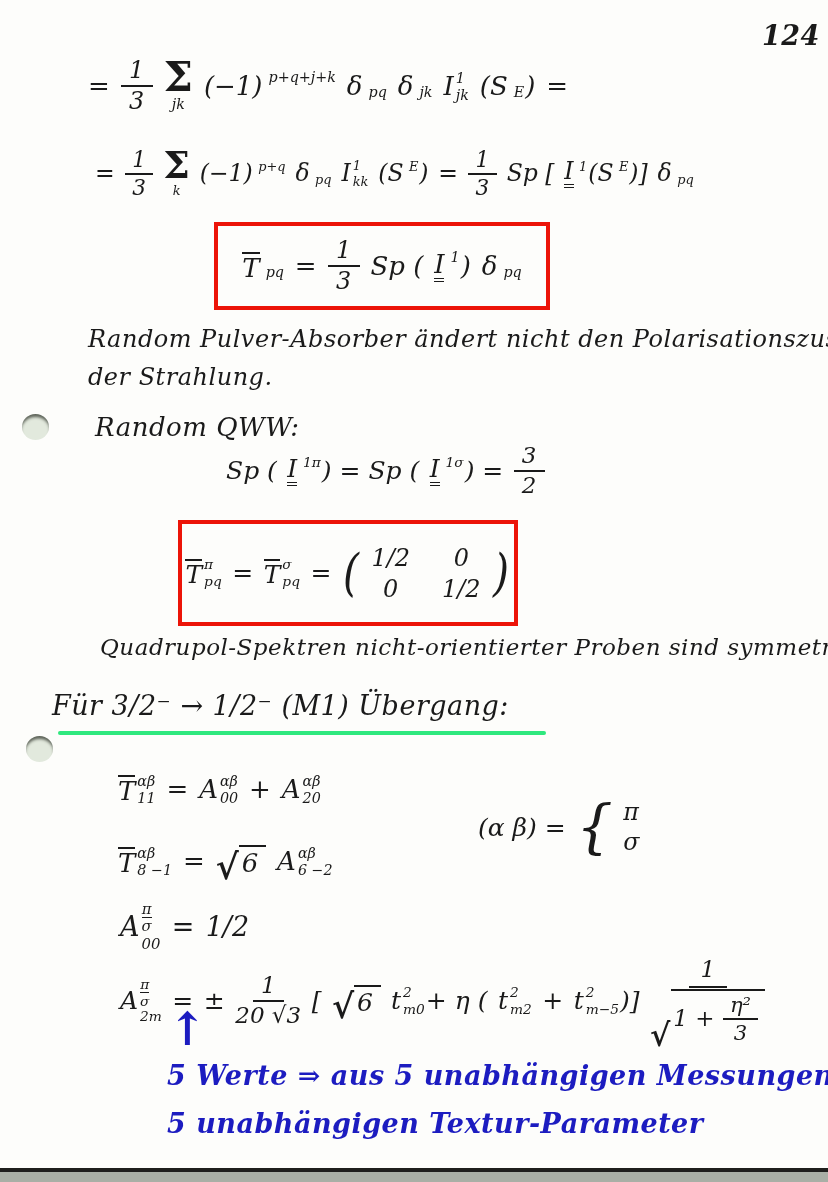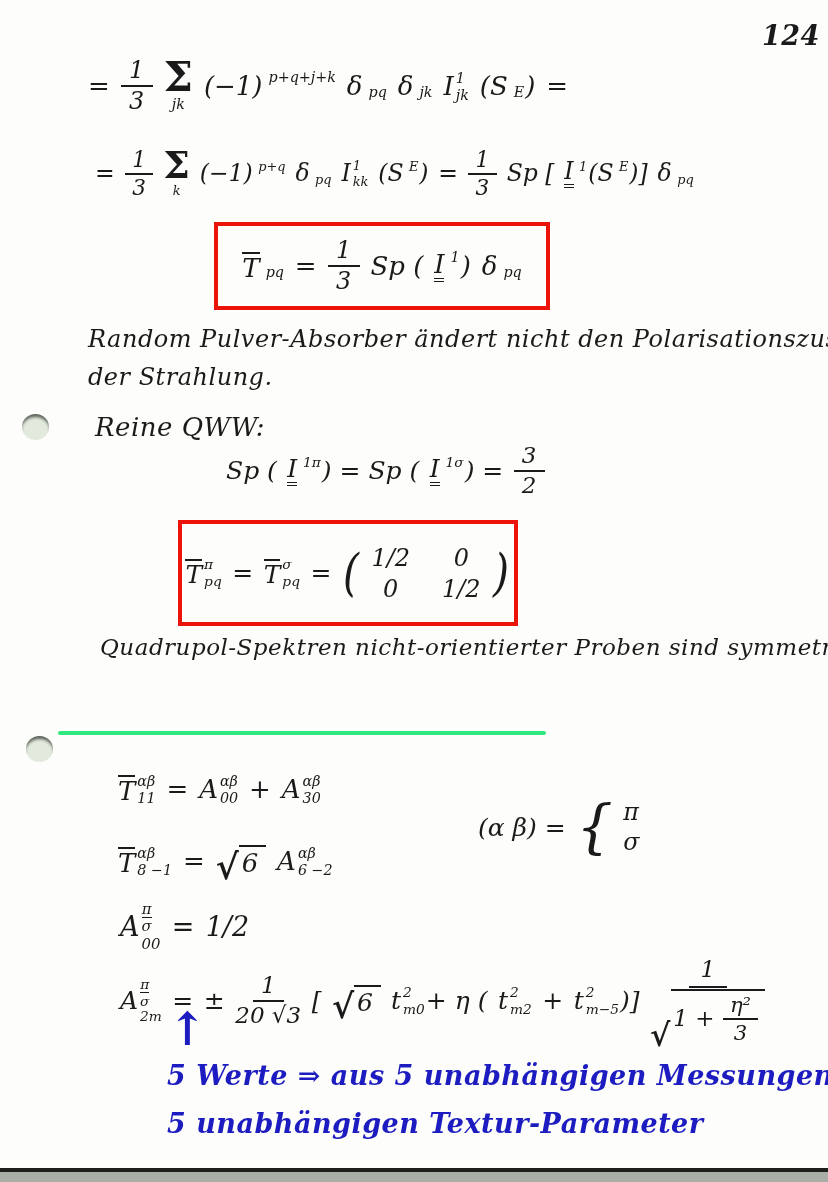--- a/index.html
+++ b/index.html
@@ -141,21 +141,21 @@
         <span>δ</span>
         <span class="sub">pq</span>
       </div>
   </div>
 
   <div class="abs handtext" style="left:88px; top:320px; font-size:24px; line-height:38px;">
     <div>Random Pulver-Absorber ändert nicht den Polarisationszustand</div>
     <div>der Strahlung.</div>
   </div>
 
-  <div class="abs handtext" style="left:95px; top:412px; font-size:26px;">Reine QWW:</div>
+  <div class="abs handtext" style="left:95px; top:412px; font-size:26px;">Random QWW:</div>
 
   <div class="abs eq" style="left:226px; top:446px; height:50px; font-size:25px;">
       <span>Sp (</span>
       <span class="dul">I</span>
       <span class="sup">1π</span>
       <span class="tt">) = Sp (</span>
       <span class="dul">I</span>
       <span class="sup">1σ</span>
       <span class="tt">) =</span>
       <span class="frac">
@@ -188,20 +188,21 @@
       <span>1/2</span>
       <span>0</span>
       <span>0</span>
       <span>1/2</span>
     </div>
     <span class="paren">)</span>
   </div>
 
   <div class="abs handtext" style="left:100px; top:634px; font-size:23px;">Quadrupol-Spektren nicht-orientierter Proben sind symmetrisch</div>
 
+  <div class="abs handtext" style="left:52px; top:690px; font-size:27px;">Für  3/2⁻ → 1/2⁻    (M1)  Übergang:</div>
 
   <div class="abs greenline" style="left:58px; top:731px; width:488px;"></div>
 
   <div class="abs hole" style="left:22px; top:414px;"></div>
   <div class="abs hole" style="left:26px; top:736px;"></div>
 
   <div class="abs eq" style="left:118px; top:762px; height:54px; font-size:26px;">
       <span class="ss">
         <span class="ovl">T</span>
         <span class="stk">
@@ -215,21 +216,21 @@
         <span class="stk">
           <span>αβ</span>
           <span>00</span>
         </span>
       </span>
       <span>+</span>
       <span class="ss">
         <span>A</span>
         <span class="stk">
           <span>αβ</span>
-          <span>30</span>
+          <span>20</span>
         </span>
       </span>
     </div>
 
   <div class="abs eq" style="left:478px; top:796px; height:64px; font-size:25px;">
       <span>(α β)  =</span>
       <span class="brace">{</span>
       <span class="stv">
         <span>π</span>
         <span>σ</span>

